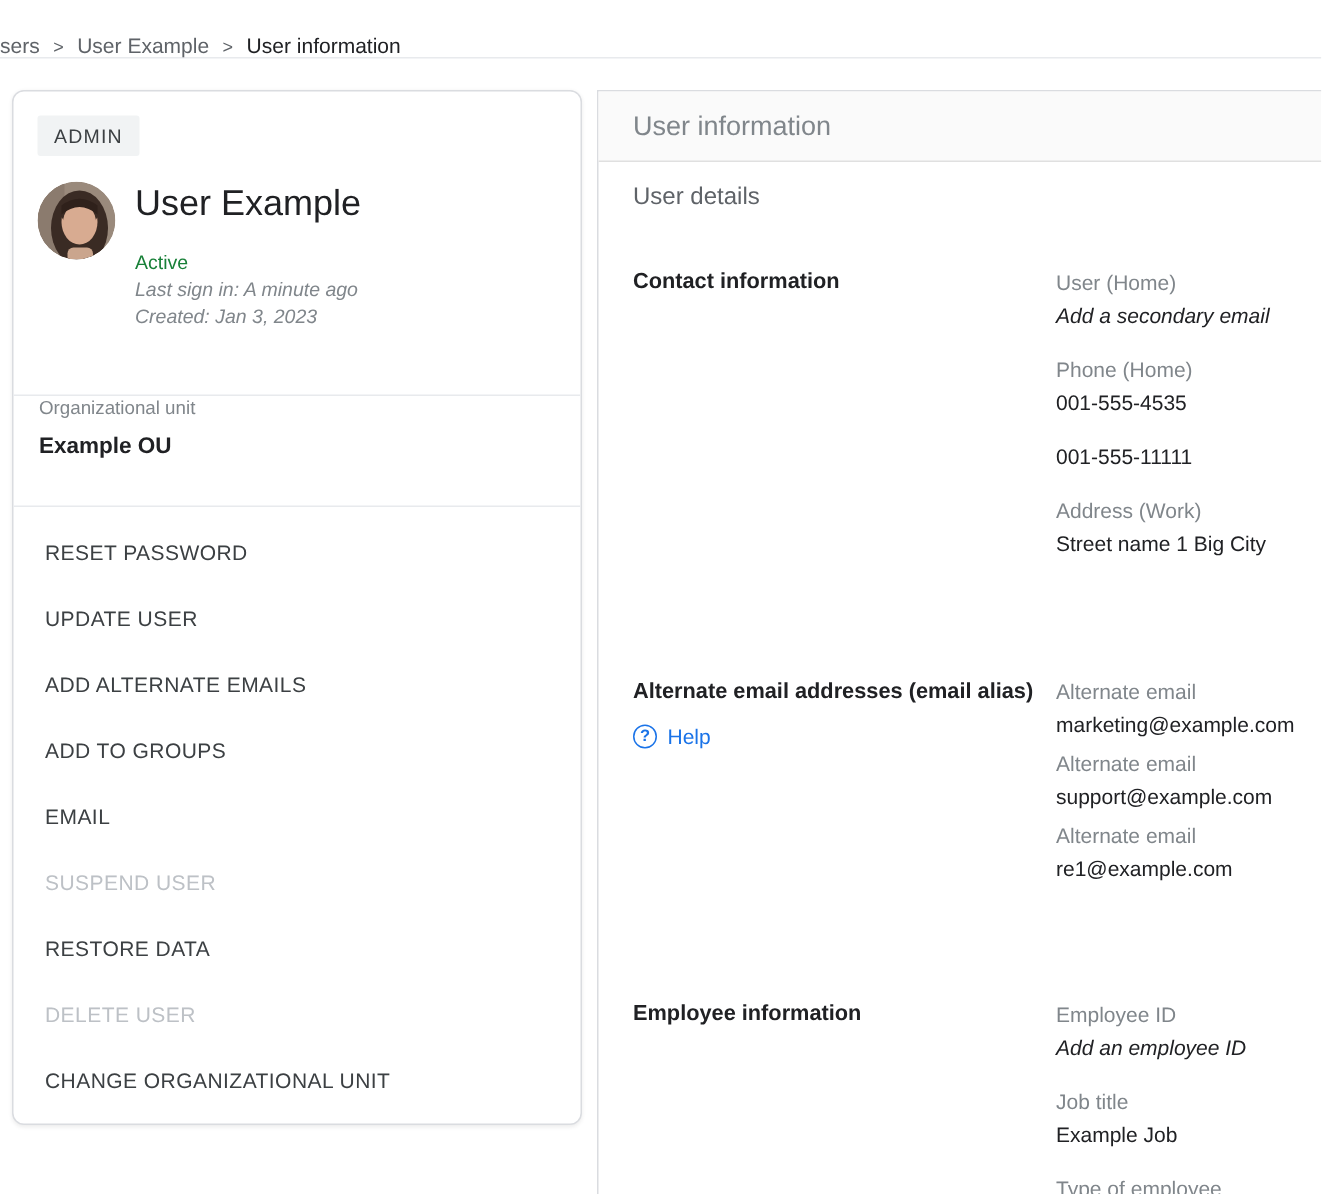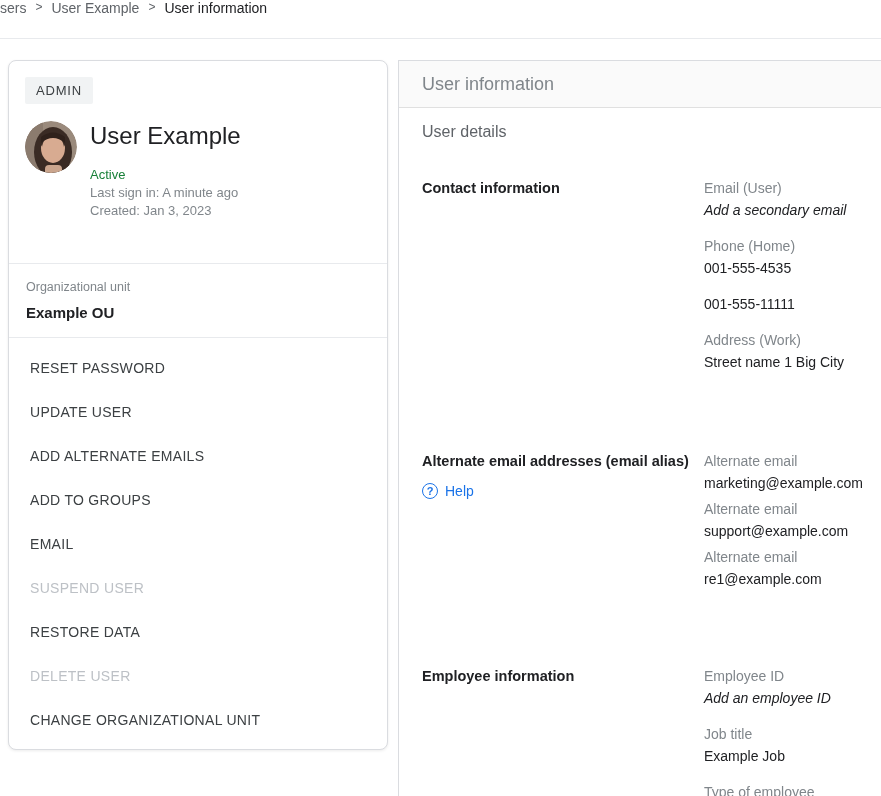--- a/index.html
+++ b/index.html
@@ -14,40 +14,40 @@
     --border-light:#e8eaed;
     --header-bg:#fafafa;
     --badge-bg:#f1f3f4;
   }
   *{margin:0;padding:0;box-sizing:border-box;}
   html,body{background:#fff;}
   body{font-family:"Liberation Sans","DejaVu Sans",sans-serif;color:var(--ink);}
   .screen{position:relative;width:881px;height:796px;overflow:hidden;background:#fff;}
 
   
-  .topbar{position:absolute;left:0;top:0;width:881px;height:39px;border-bottom:1px solid var(--border-light);display:flex;align-items:flex-start;}
+  .topbar{position:absolute;left:0;top:0;width:881px;height:39px;border-bottom:1px solid var(--border-light);display:flex;align-items:flex-end;}
   .crumb{font-size:14px;color:var(--gray-dark);white-space:nowrap;cursor:pointer;}
   .crumb.current{color:var(--ink);cursor:default;}
   .crumb-sep{font-size:12px;color:var(--gray-dark);margin:0 9px;}
 
   
   .card{position:absolute;left:8px;top:60px;width:380px;height:690px;background:#fff;
         border:1px solid var(--border);border-radius:8px;box-shadow:0 1px 3px rgba(0,0,0,.08);overflow:hidden;}
   .card-head{height:202px;padding:16px 16px 0 16px;}
   .badge{display:inline-block;background:var(--badge-bg);color:var(--ink-mid);font-size:13px;
          letter-spacing:.8px;padding:6px 11px;border-radius:2px;}
   .id-row{display:flex;margin-top:17px;}
   .avatar{width:52px;height:52px;border-radius:50%;overflow:hidden;flex:0 0 52px;}
   .id-col{margin-left:13px;}
   .u-name{font-size:24px;line-height:30px;color:var(--ink);font-weight:400;}
   .u-email{font-size:14px;line-height:20px;color:var(--ink-mid);margin-top:6px;}
   .u-status{margin-top:15px;font-size:13px;line-height:18px;}
   .st-active{color:var(--green);}
-  .st-gray{color:var(--gray);}
-  .ou-block{border-top:1px solid var(--border-light);height:74px;padding:15px 16px 0 17px;}
+  .st-gray{color:var(--gray);font-style:italic;}
+  .ou-block{border-top:1px solid var(--border-light);height:74px;padding:0 16px 0 17px;}
   .ou-label{font-size:12.5px;color:var(--gray);line-height:16px;}
   .ou-value{font-size:15px;color:var(--ink);font-weight:700;margin-top:9px;}
   .actions{border-top:1px solid var(--border-light);padding-top:8px;}
   .action{height:44px;display:flex;align-items:center;padding-left:21px;font-size:14px;
           font-weight:500;letter-spacing:.3px;color:var(--ink-mid);cursor:pointer;}
   .action.disabled{color:var(--disabled);cursor:default;}
 
   
   .panel{position:absolute;left:398px;top:60px;width:483px;height:736px;background:#fff;
          border-left:1px solid var(--border);border-top:1px solid var(--border);}
@@ -139,21 +139,21 @@
       <span class="panel-title">User information</span>
     </div>
     <div class="panel-sub">User details</div>
 
     <div class="sec s1">
       <div class="sec-titlecol">
         <div class="sec-title">Contact information</div>
       </div>
       <div class="fields">
         <div class="field">
-          <div class="label">Email (User)</div>
+          <div class="label">User (Home)</div>
           <div class="value ph">Add a secondary email</div>
         </div>
         <div class="field">
           <div class="label">Phone (Home)</div>
           <div class="value">001-555-4535</div>
         </div>
         <div class="field">
           <div class="value">001-555-11111</div>
         </div>
         <div class="field">

